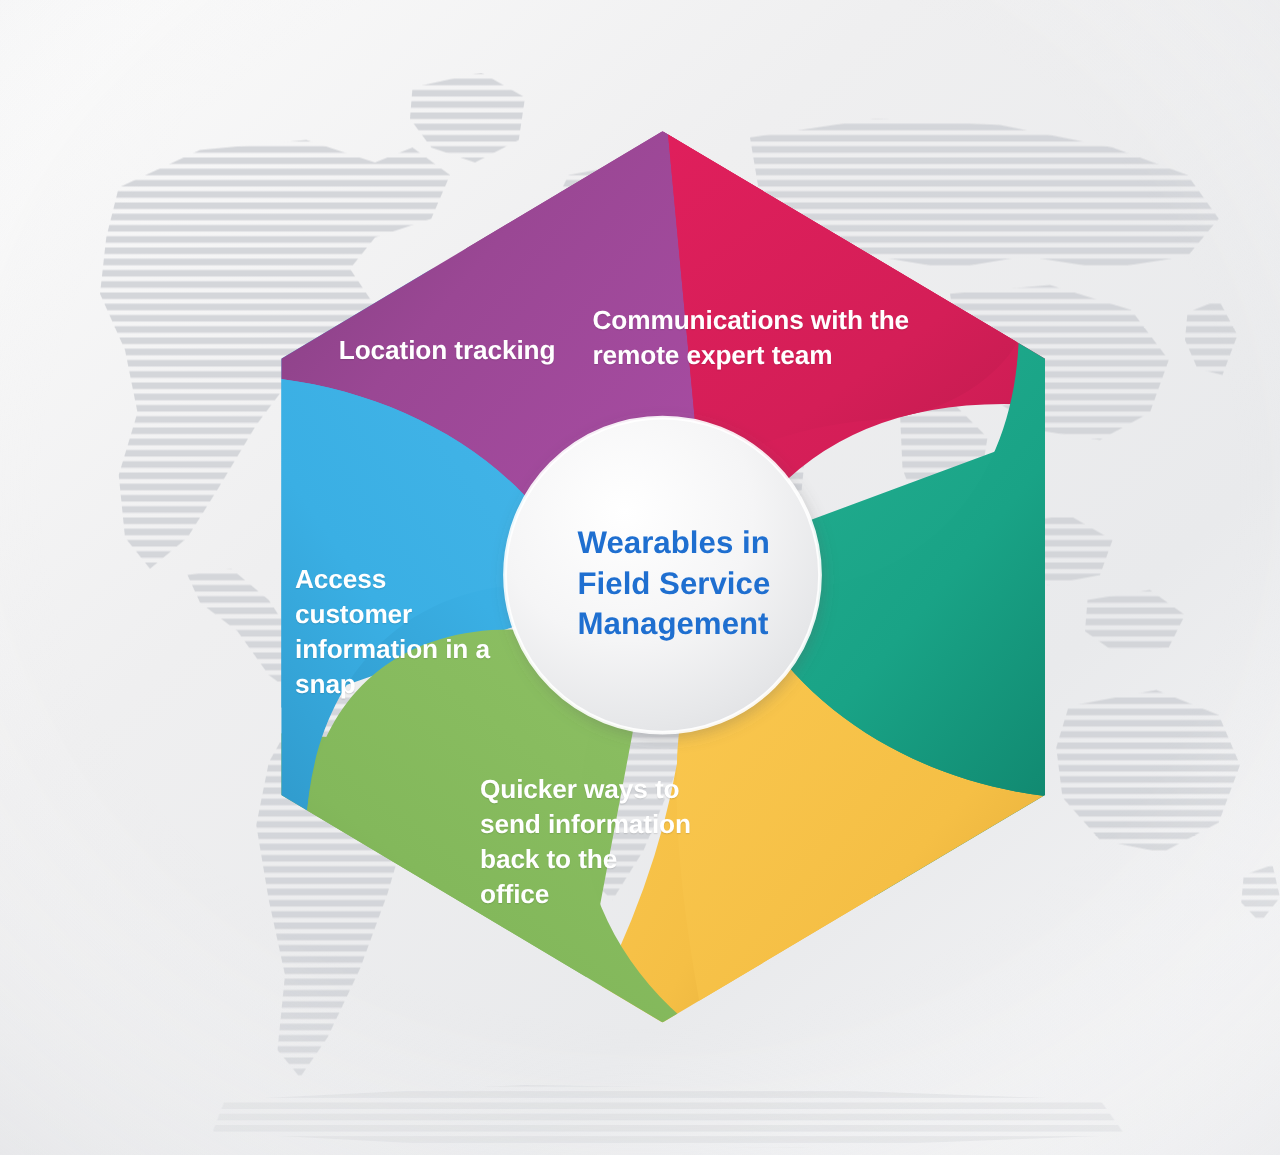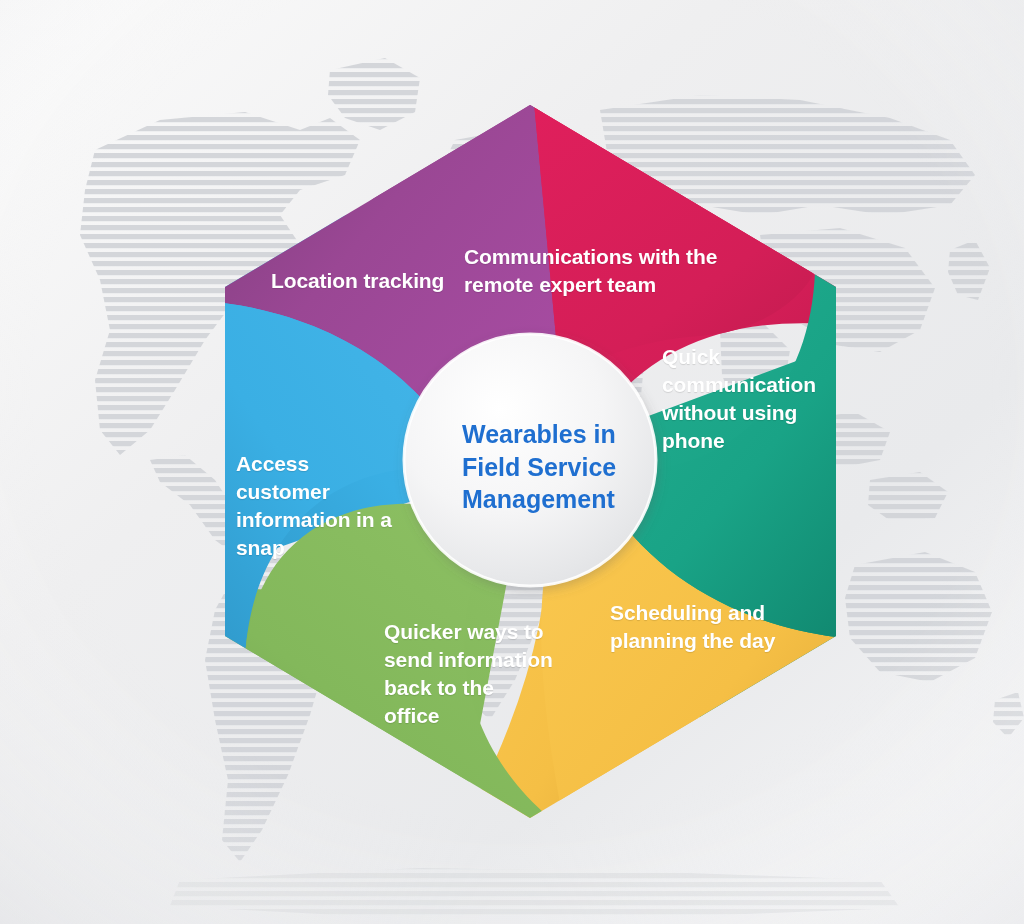--- a/index.html
+++ b/index.html
@@ -265,30 +265,24 @@
     <polygon points="530,105 836,287 836,636 530,818 225,636 225,287" fill="none" stroke="rgba(255,255,255,0.0)" stroke-width="1"></polygon>
 
     <circle cx="530" cy="460" r="126" fill="url(#gCircle)" filter="url(#circShadow)"></circle>
     <circle cx="530" cy="460" r="126" fill="none" stroke="#ffffff" stroke-width="3" opacity="0.9"></circle>
   </svg>
 
   <div id="label-layer">
 
     <div class="seg-label" style="left:271px; top:267px; width:230px;">Location tracking</div>
 
-    <div class="seg-label" style="left:464px; top:243px; width:310px;">Communications with the
+    <div class="seg-label" style="left:474px; top:243px; width:310px;">Communications with the
 remote expert team</div>
 
-    <div class="seg-label" style="left:662px; top:343px; width:200px;">Quick
-communication
-without using
-phone</div>
-
-    <div class="seg-label" style="left:610px; top:599px; width:230px;">Scheduling and
-planning the day</div>
+
 
     <div class="seg-label" style="left:384px; top:618px; width:215px;">Quicker ways to
 send information
 back to the
 office</div>
 
     <div class="seg-label" style="left:236px; top:450px; width:215px;">Access
 customer
 information in a
 snap</div>

